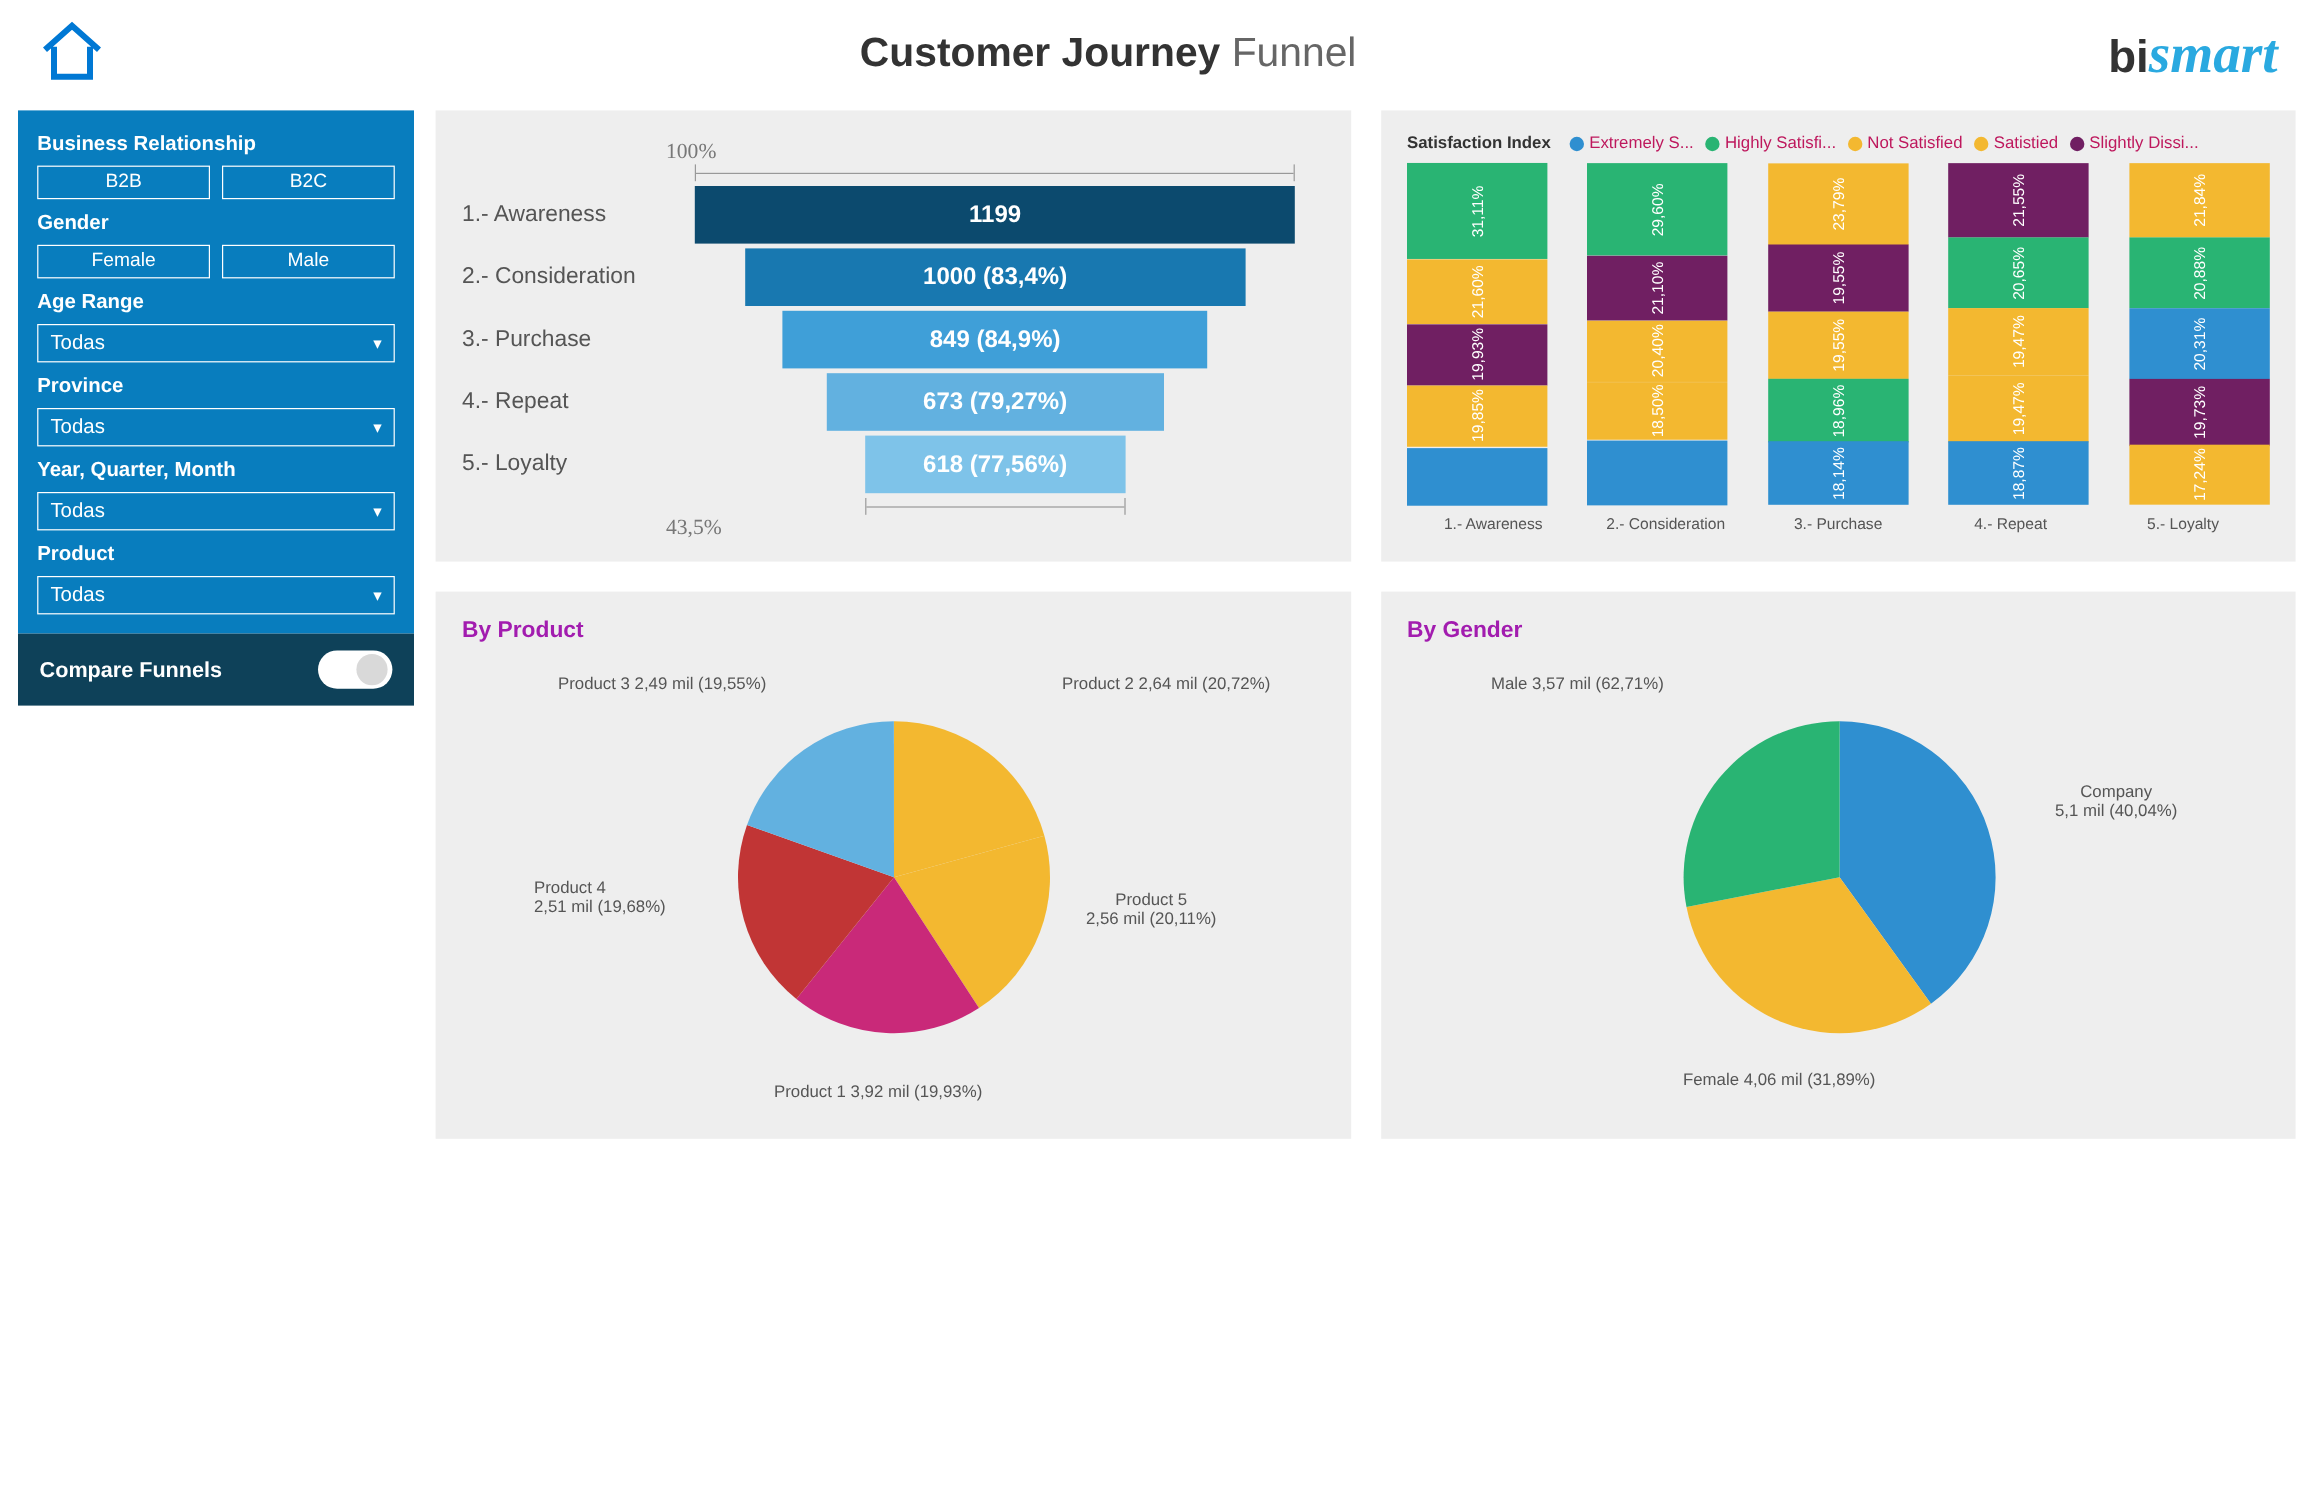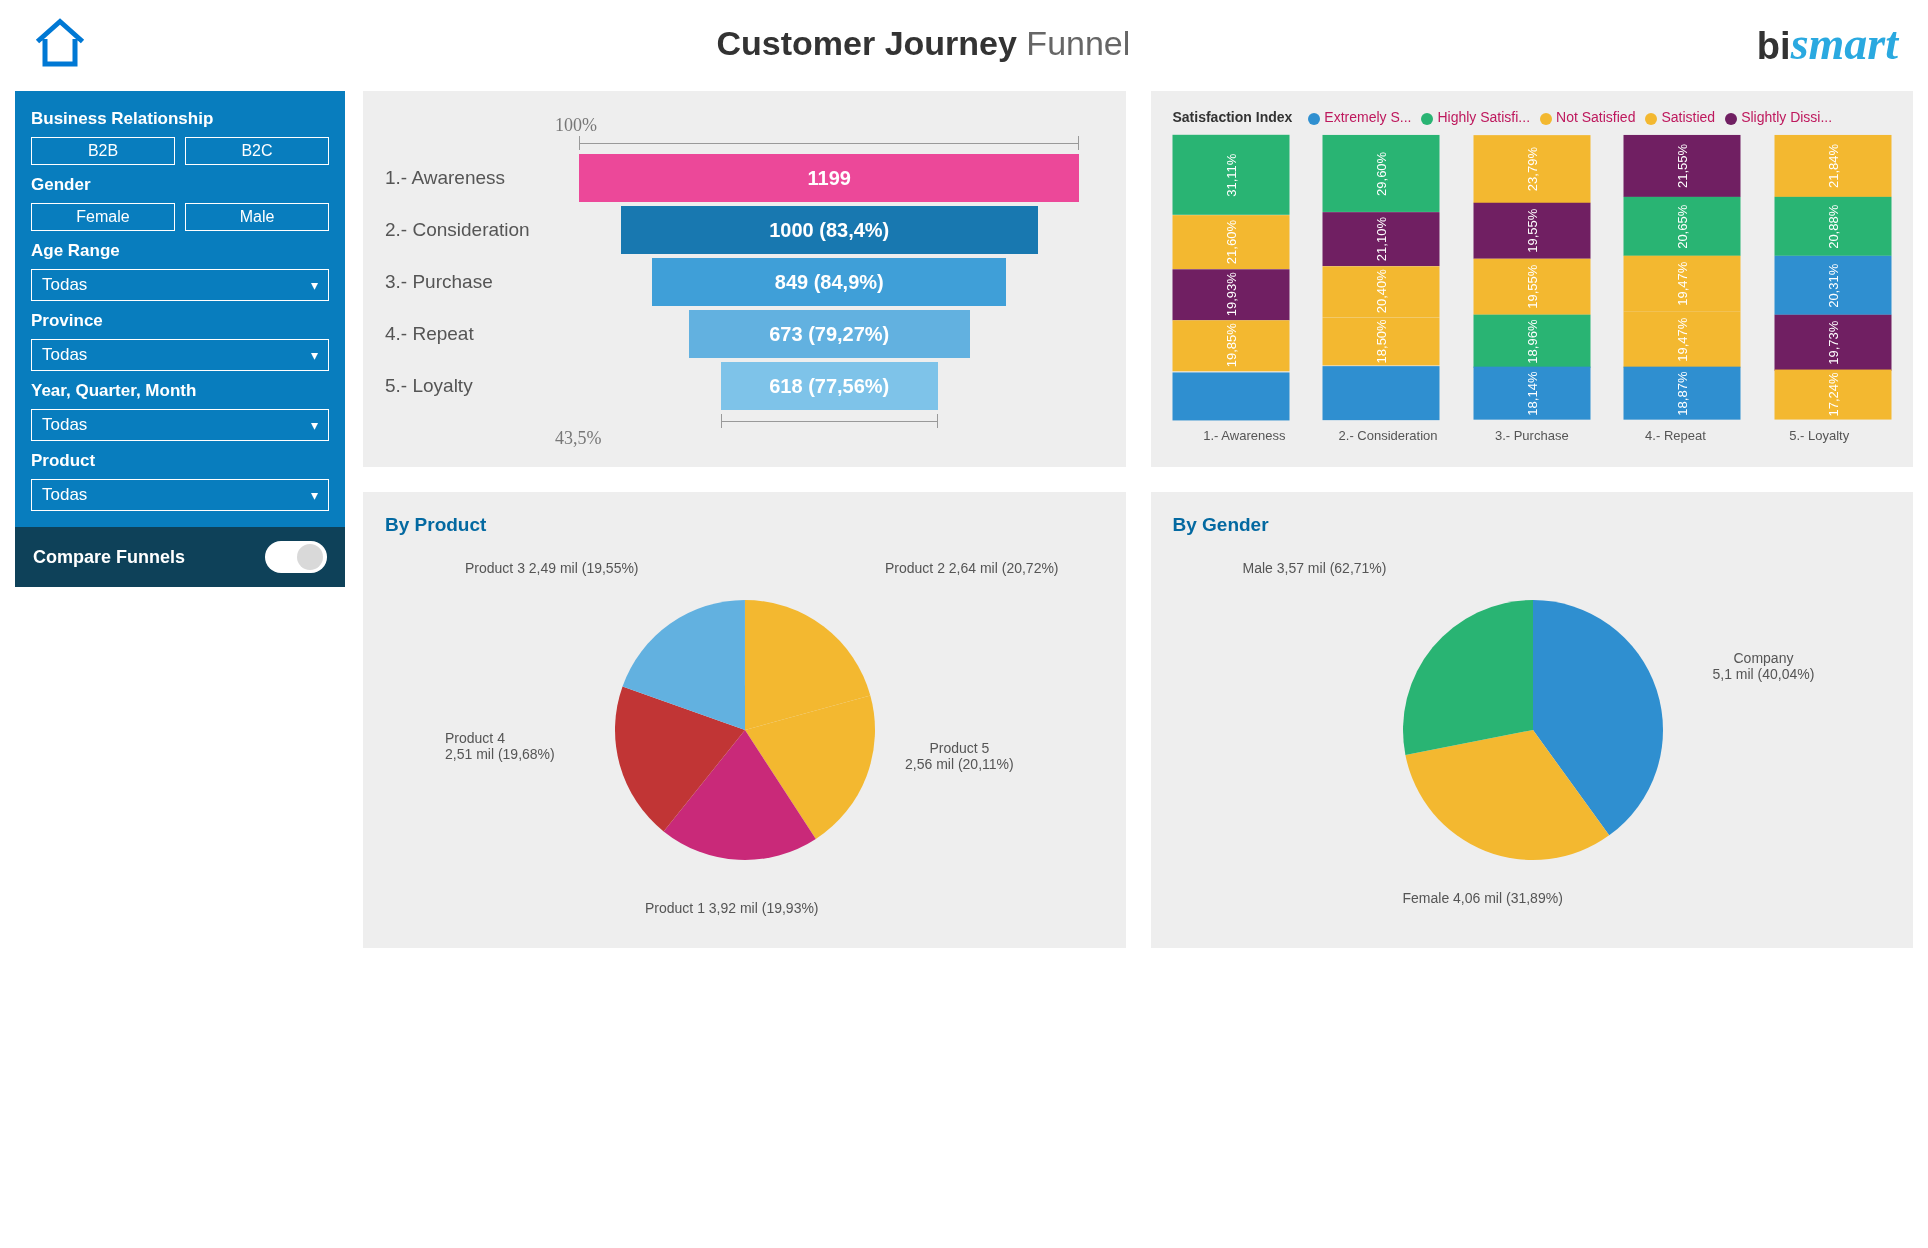--- a/index.html
+++ b/index.html
@@ -58,21 +58,21 @@
   .legend-item{display:flex;align-items:flex-end;gap:4px;color:#be185d;}
   .legend-dot{width:12px;height:12px;border-radius:50%;}
   
   .sankey-wrap{margin-top:10px;}
   .sankey{display:flex;gap:34px;justify-content:space-between;height:285px;}
   .sankey-col{flex:1;display:flex;flex-direction:column;}
   .sankey-seg{display:flex;align-items:center;justify-content:center;color:#fff;font-size:13px;writing-mode:vertical-rl;transform:rotate(180deg);}
   .sankey-labels{display:flex;justify-content:space-between;font-size:13px;color:#555;margin-top:8px;}
   .sankey-labels span{flex:1;text-align:center;}
   
-  .card h3{margin:4px 0 14px 0;font-size:19px;color:#0369a1;}
+  .card h3{margin:4px 0 14px 0;font-size:19px;color:#a21caf;}
   .pie-area{position:relative;height:380px;}
   .pie-label{position:absolute;font-size:14px;color:#555;white-space:nowrap;}
   .pie-label.right{text-align:center;}
   .pie-label.left{text-align:left;}
 </style>
 </head>
 <body>
 
 <div class="header">
   <div class="home-icon">
@@ -133,21 +133,21 @@
 
     <div class="card">
       <div class="funnel" id="funnel">
           <div style="margin-left: 170px;">
             <div class="funnel-top">100%</div>
             <div class="scale-line" style="width:500px"></div>
           </div>
           <div class="funnel-row">
             <div class="funnel-label">1.- Awareness</div>
       <div class="funnel-barwrap">
-              <div class="funnel-bar" style="width:500px;background:#ec4899">1199</div>
+              <div class="funnel-bar" style="width:500px;background:#0c4a6e">1199</div>
             </div>
           </div>
           <div class="funnel-row">
             <div class="funnel-label">2.- Consideration</div>
       <div class="funnel-barwrap">
               <div class="funnel-bar" style="width:417px;background:#1878B0">1000 (83,4%)</div>
             </div>
           </div>
           <div class="funnel-row">
             <div class="funnel-label">3.- Purchase</div>

